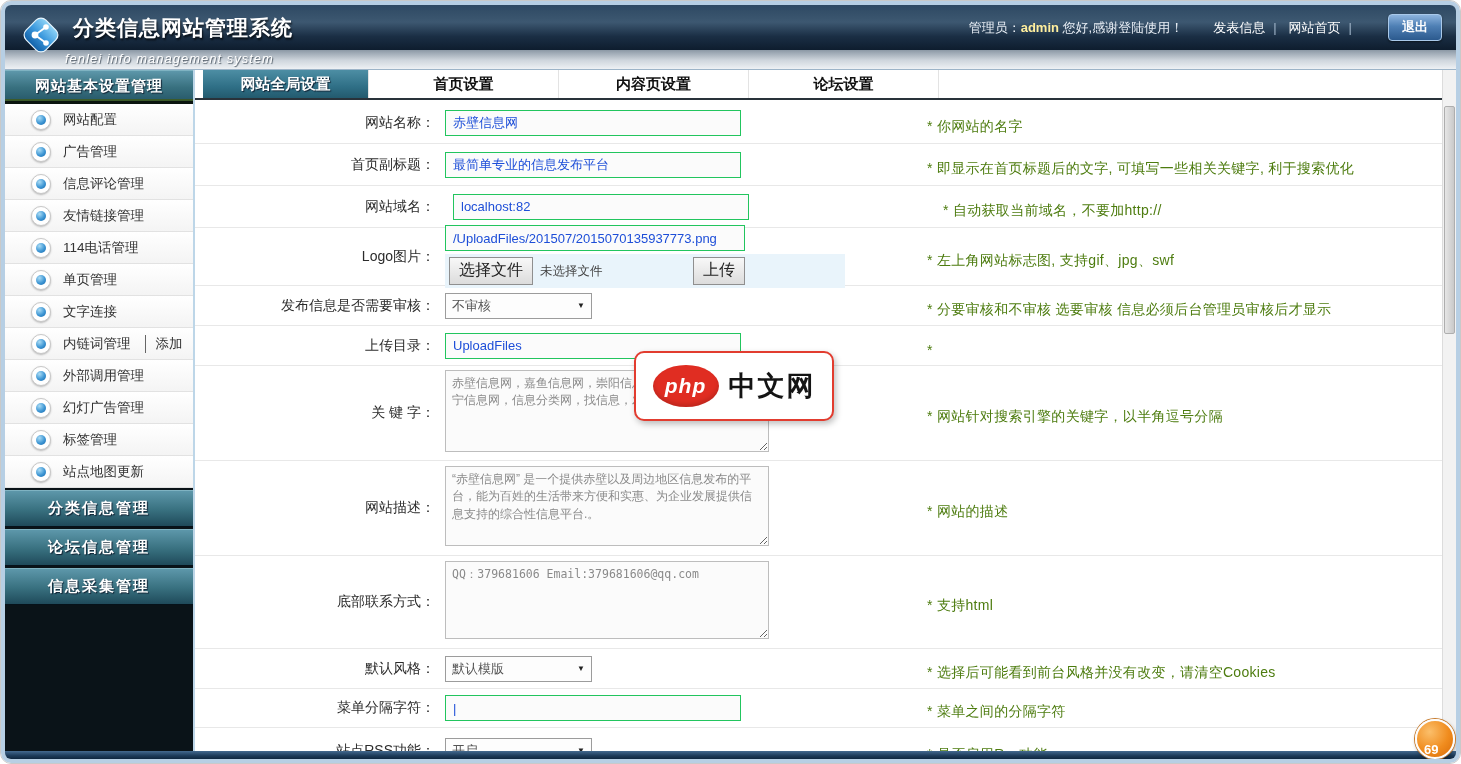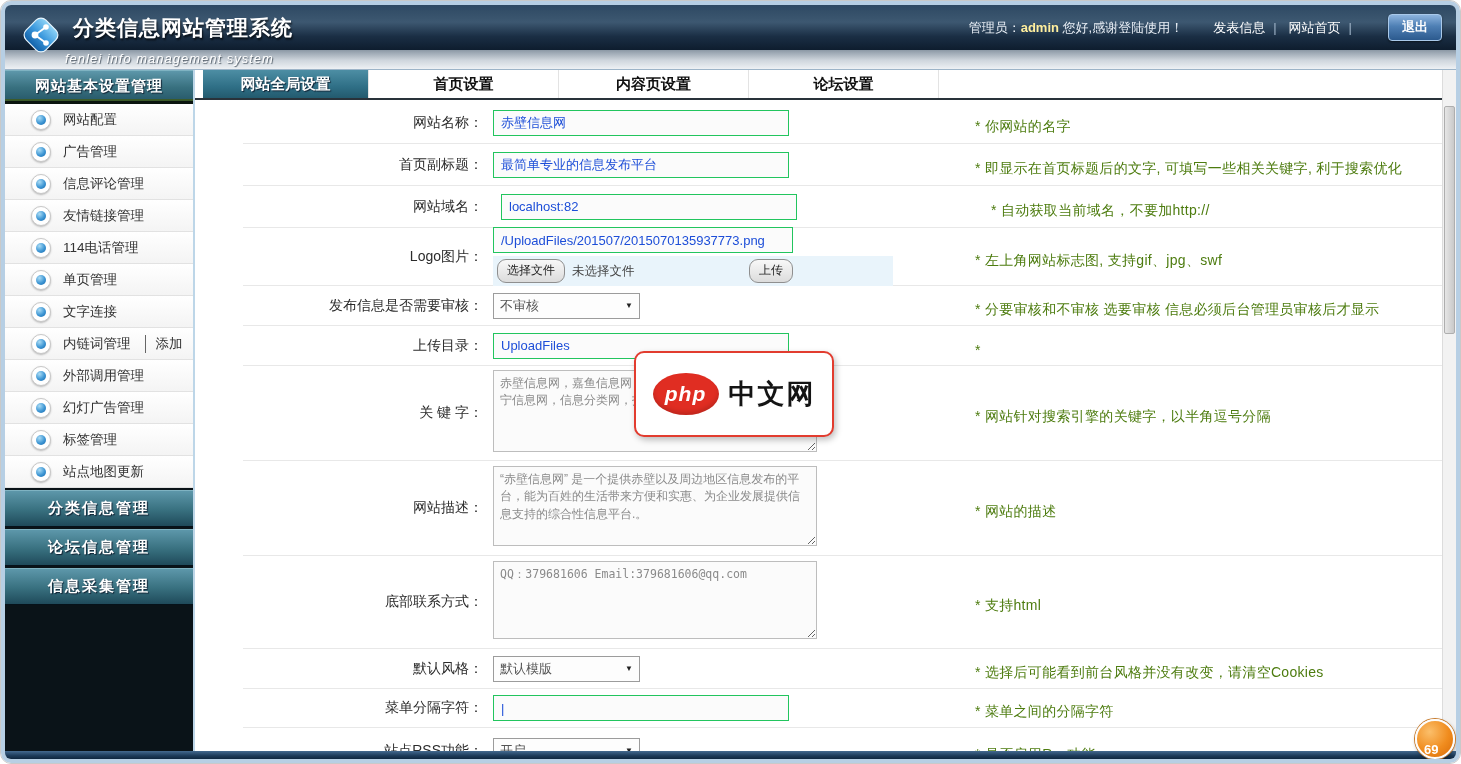--- a/index.html
+++ b/index.html
@@ -62,44 +62,44 @@
   }
   .side-fill { flex:1; background:#0a1318; }
   
   #content { flex:1; background:#fff; position:relative; overflow:hidden; }
   #tabbar { height:30px; display:flex; border-bottom:2px solid #29323a; background:#fff; }
   .tab { width:190px; display:flex; align-items:center; justify-content:center; font-size:15px; font-weight:bold;
     color:#111; cursor:pointer; border-right:1px solid #e3e3e3; }
   .tab.active { width:166px; margin-left:8px;
     background:linear-gradient(180deg,#4d8ea4 0%,#2f6f86 60%,#235a6e 100%); color:#fff; text-shadow:1px 1px 1px #123; }
   
-  #form-rows { position:absolute; left:0; top:32px; right:14px; bottom:0; overflow:hidden;padding-left:48px; }
+  #form-rows { position:absolute; left:0; top:32px; right:14px; bottom:0; overflow:hidden; }
   .form-row { display:flex; align-items:center; border-bottom:1px solid #e8e8e8; background:#fff; }
   .cell-label { width:250px; flex:none; text-align:right; padding-right:10px; font-size:14px; color:#2b2b2b; }
   .cell-input { width:480px; flex:none; }
   .cell-hint { flex:1; font-size:14px; color:#4d7c0f; padding-left:2px; letter-spacing:.3px;margin-top:8px; }
   .txt { width:296px; height:26px; border:1px solid #22c55e; background:#fbfbfb; color:#1d4ed8;
     font-size:13px; padding:0 7px; font-family:"Liberation Sans","DejaVu Sans",sans-serif; }
   .area { width:324px; border:1px solid #bdbdbd; background:#fbfbfb; color:#8a8a8a; font-size:12px;
     padding:4px 6px; resize:both; font-family:"Liberation Sans","DejaVu Sans",sans-serif; line-height:1.45; }
   .area.mono { font-family:"DejaVu Sans Mono",monospace; font-size:11.5px; }
   .select { width:147px; height:26px; border:1px solid #9c9c9c; background:#fdfdfd; display:flex;
     align-items:center; font-size:13px; color:#555; padding:0 6px; cursor:pointer; }
   .sel-arrow { margin-left:auto; font-size:8px; color:#222; }
   .file-strip { margin-top:3px; width:400px; background:#e9f4fb; display:flex; align-items:center; padding:3px 4px; }
-  .btn-gray { padding:2px 9px 3px; font-size:12px; color:#222; border:1px solid #8f8f8f; border-radius:9px;
+  .btn-gray { padding:2px 9px 3px; font-size:16px; color:#222; border:1px solid #8f8f8f; border-radius:0;
     background:linear-gradient(180deg,#f8f8f8,#dcdcdc); cursor:pointer; white-space:nowrap; }
   .no-file { font-size:12.5px; color:#444; margin-left:7px; }
   .upload-btn { margin-left:auto; margin-right:96px; }
   
   #scrollbar { position:absolute; right:0; top:0; bottom:0; width:14px; background:#f2f2f2; border-left:1px solid #dcdcdc; }
   #scroll-thumb { position:absolute; left:1px; top:36px; width:11px; height:228px; border:1px solid #aeaeae;
     border-radius:2px; background:linear-gradient(90deg,#e6e6e6,#c9c9c9); cursor:pointer; }
   
-  #watermark { position:absolute; left:629px; top:346px; width:200px; height:86px; background:#fff;
+  #watermark { position:absolute; left:629px; top:346px; width:200px; height:70px; background:#fff;
     border:2px solid #e23c2f; border-radius:10px; box-shadow:2px 3px 6px rgba(0,0,0,.25);
     display:flex; align-items:center; justify-content:center; gap:10px; z-index:20; }
   .php-ellipse { width:66px; height:42px; border-radius:50%; background:#e02d22;
     display:flex; align-items:center; justify-content:center; color:#fff; font-weight:bold;
     font-style:italic; font-size:21px; letter-spacing:1px; box-shadow:inset 0 -3px 4px rgba(0,0,0,.15); }
   .wm-text { font-size:27px; font-weight:bold; color:#141414; letter-spacing:2px; }
   
   #float-badge { position:absolute; right:1px; bottom:0px; width:40px; height:40px; border-radius:50%;
     background:radial-gradient(circle at 35% 30%,#fbbf6b 0%,#f08c1e 55%,#d86a07 100%);
     border:2px solid #fdfdfd; box-shadow:0 0 0 1px #c77a2a, 1px 2px 4px rgba(0,0,0,.35);

